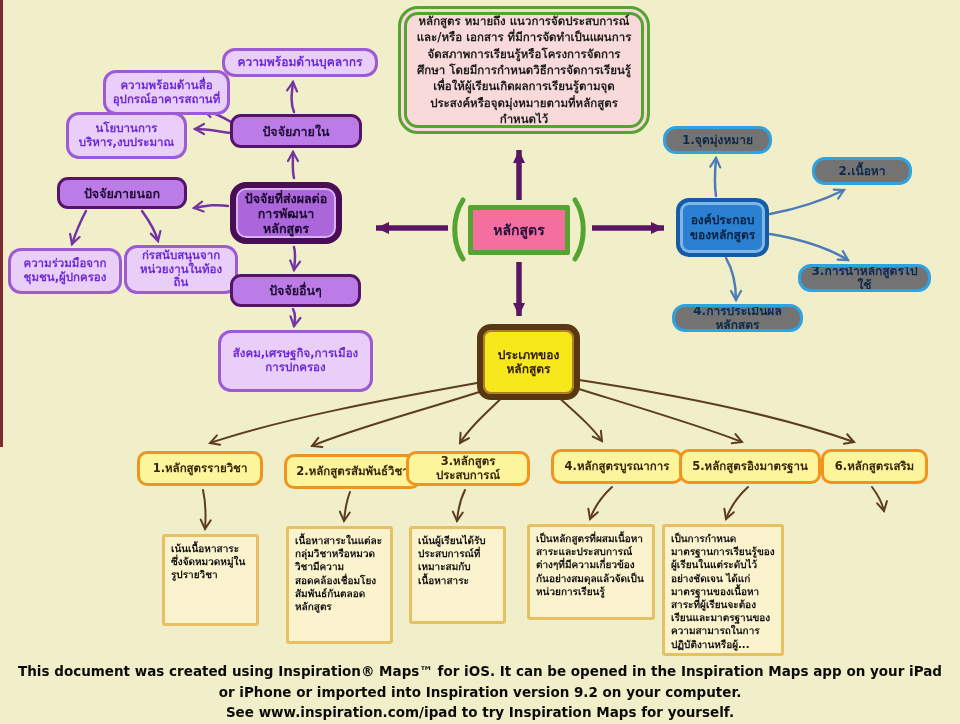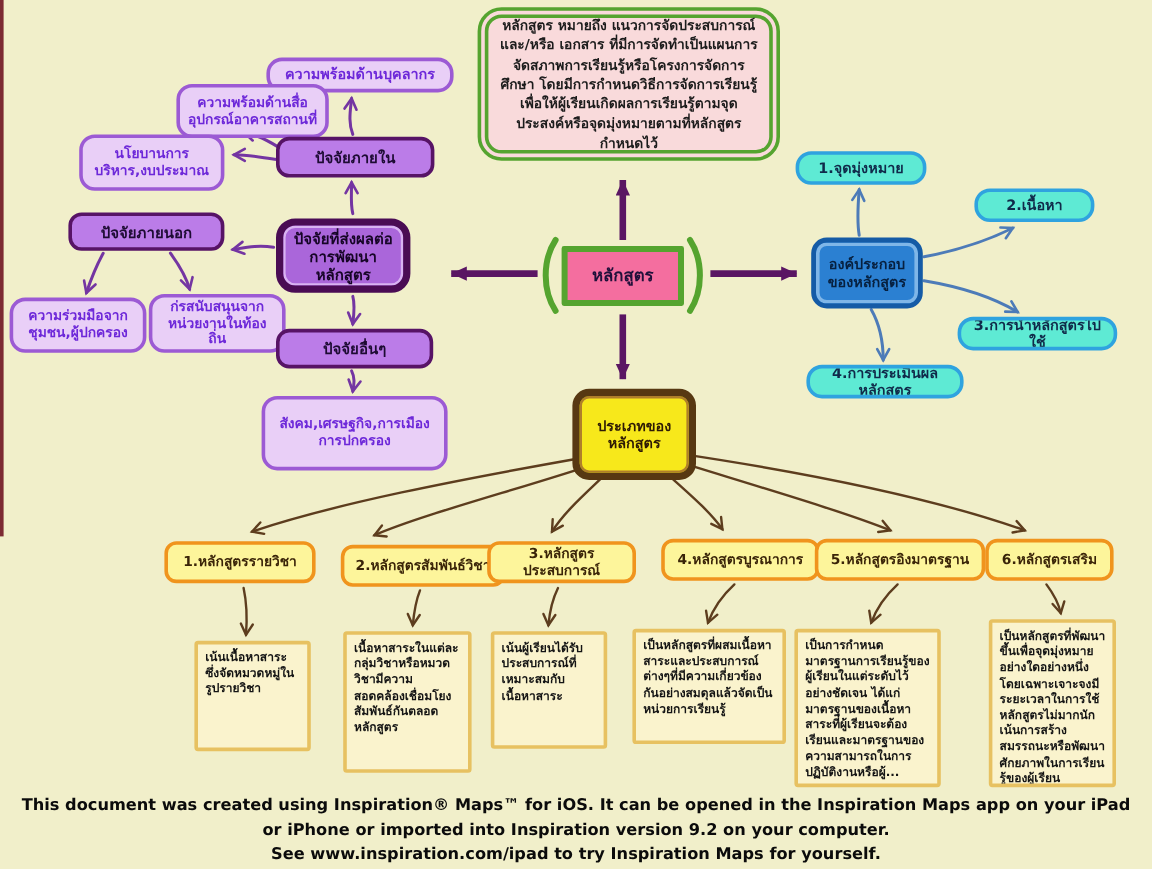--- a/index.html
+++ b/index.html
@@ -12,21 +12,21 @@
   .mpurple{background:#bb7ce8;border:3px solid #571366;border-radius:11px;font-size:12.5px;color:#1d0b33;}
   .factor-hub{background:#aa66da;border:6px solid #4a0c54;border-radius:16px;font-size:12.5px;color:#160526;
         box-shadow:inset 0 0 0 2px #d9b3f2;}
   .defbox{background:#f9dadb;border:3px solid #55a42f;border-radius:20px;padding:3px;display:flex;}
   .defbox .inner{flex:1;border:3px solid #55a42f;border-radius:14px;padding:5px 8px;font-size:11.5px;
         font-weight:bold;color:#1c1c1c;line-height:1.42;display:flex;align-items:center;justify-content:center;
         text-align:center;word-break:break-word;overflow-wrap:anywhere;}
   .center-node{background:#f46e9f;border:5px solid #55a42f;font-size:14px;color:#20103a;border-radius:2px;}
   .bluehub{background:#2b80d2;border:4px solid #155ba6;border-radius:13px;font-size:12px;color:#07203f;
         box-shadow:inset 0 0 0 3px #7fb6e8;}
-  .lblue{background:#5eead4;border:3px solid #2fa3df;border-radius:13px;font-size:12px;color:#102a4a;}
+  .lblue{background:#737373;border:3px solid #2fa3df;border-radius:13px;font-size:12px;color:#102a4a;}
   .yellowhub{background:#f7e81b;border:6px solid #573812;border-radius:14px;font-size:12px;color:#2e1a05;
         box-shadow:inset 0 0 0 2px #b07f2a;}
   .typebox{background:#fdf59b;border:3px solid #f0941d;border-radius:10px;font-size:11.5px;color:#3a2408;}
   .detailbox{background:#faf3cd;border:3px solid #e7c161;border-radius:3px;font-size:10px;font-weight:bold;
         text-align:left;color:#141414;padding:5px 6px;line-height:1.32;align-items:flex-start;justify-content:flex-start;}
   .footer-line{position:absolute;left:0;right:0;text-align:center;font-weight:bold;color:#0b0b0b;}
   .footer-main{top:661px;font-size:13.5px;line-height:1.55;padding:0 18px;}
   .footer-see{top:704px;font-size:13.5px;}
   svg.connectors{position:absolute;left:0;top:0;width:960px;height:724px;}
   .edge-artifact{position:absolute;left:0;top:0;width:3px;height:447px;background:#7c2b33;}
@@ -103,21 +103,21 @@
     <div class="inner">หลักสูตร หมายถึง แนวการจัดประสบการณ์ และ/หรือ เอกสาร ที่มีการจัดทำเป็นแผนการจัดสภาพการเรียนรู้หรือโครงการจัดการศึกษา โดยมีการกำหนดวิธีการจัดการเรียนรู้ เพื่อให้ผู้เรียนเกิดผลการเรียนรู้ตามจุดประสงค์หรือจุดมุ่งหมายตามที่หลักสูตรกำหนดไว้</div>
   </div>
 
   <div class="node center-node" style="left:468px;top:205px;width:102px;height:50px;">
     <span>หลักสูตร</span>
   </div>
 
   <div class="node lpurple" style="left:222px;top:48px;width:156px;height:29px;">
     <span>ความพร้อมด้านบุคลากร</span>
   </div>
-  <div class="node lpurple" style="left:103px;top:70px;width:127px;height:45px;font-size:11.5px;margin-left:44px;">
+  <div class="node lpurple" style="left:103px;top:70px;width:127px;height:45px;font-size:11.5px;">
     <span>ความพร้อมด้านสื่ออุปกรณ์อาคารสถานที่</span>
   </div>
   <div class="node lpurple" style="left:66px;top:112px;width:121px;height:47px;font-size:11.5px;">
     <span>นโยบานการบริหาร,งบประมาณ</span>
   </div>
   <div class="node mpurple" style="left:230px;top:114px;width:132px;height:34px;">
     <span>ปัจจัยภายใน</span>
   </div>
   <div class="node mpurple" style="left:57px;top:177px;width:130px;height:32px;">
     <span>ปัจจัยภายนอก</span>
@@ -185,21 +185,18 @@
   </div>
   <div class="node detailbox" style="left:409px;top:526px;width:97px;height:98px;">
     <span>เน้นผู้เรียนได้รับประสบการณ์ที่เหมาะสมกับเนื้อหาสาระ</span>
   </div>
   <div class="node detailbox" style="left:527px;top:524px;width:128px;height:96px;">
     <span>เป็นหลักสูตรที่ผสมเนื้อหาสาระและประสบการณ์ต่างๆที่มีความเกี่ยวข้องกันอย่างสมดุลแล้วจัดเป็นหน่วยการเรียนรู้</span>
   </div>
   <div class="node detailbox" style="left:662px;top:524px;width:122px;height:132px;">
     <span>เป็นการกำหนดมาตรฐานการเรียนรู้ของผู้เรียนในแต่ระดับไว้อย่างชัดเจน ได้แก่ มาตรฐานของเนื้อหาสาระที่ผู้เรียนจะต้องเรียนและมาตรฐานของความสามารถในการปฏิบัติงานหรือผู้...</span>
   </div>
-  <div class="node detailbox" style="left:824px;top:516px;width:106px;height:140px;">
-    <span>เป็นหลักสูตรที่พัฒนาขึ้นเพื่อจุดมุ่งหมายอย่างใดอย่างหนึ่งโดยเฉพาะเจาะจงมีระยะเวลาในการใช้หลักสูตรไม่มากนักเน้นการสร้างสมรรถนะหรือพัฒนาศักยภาพในการเรียนรู้ของผู้เรียน</span>
-  </div>
 
   <div class="footer-line footer-main">This document was created using Inspiration® Maps™ for iOS. It can be opened in the Inspiration Maps app on your iPad or iPhone or imported into Inspiration version 9.2 on your computer.</div>
   <div class="footer-line footer-see">See www.inspiration.com/ipad to try Inspiration Maps for yourself.</div>
 
   <div class="edge-artifact"></div>
 </div>
 
 </body></html>

